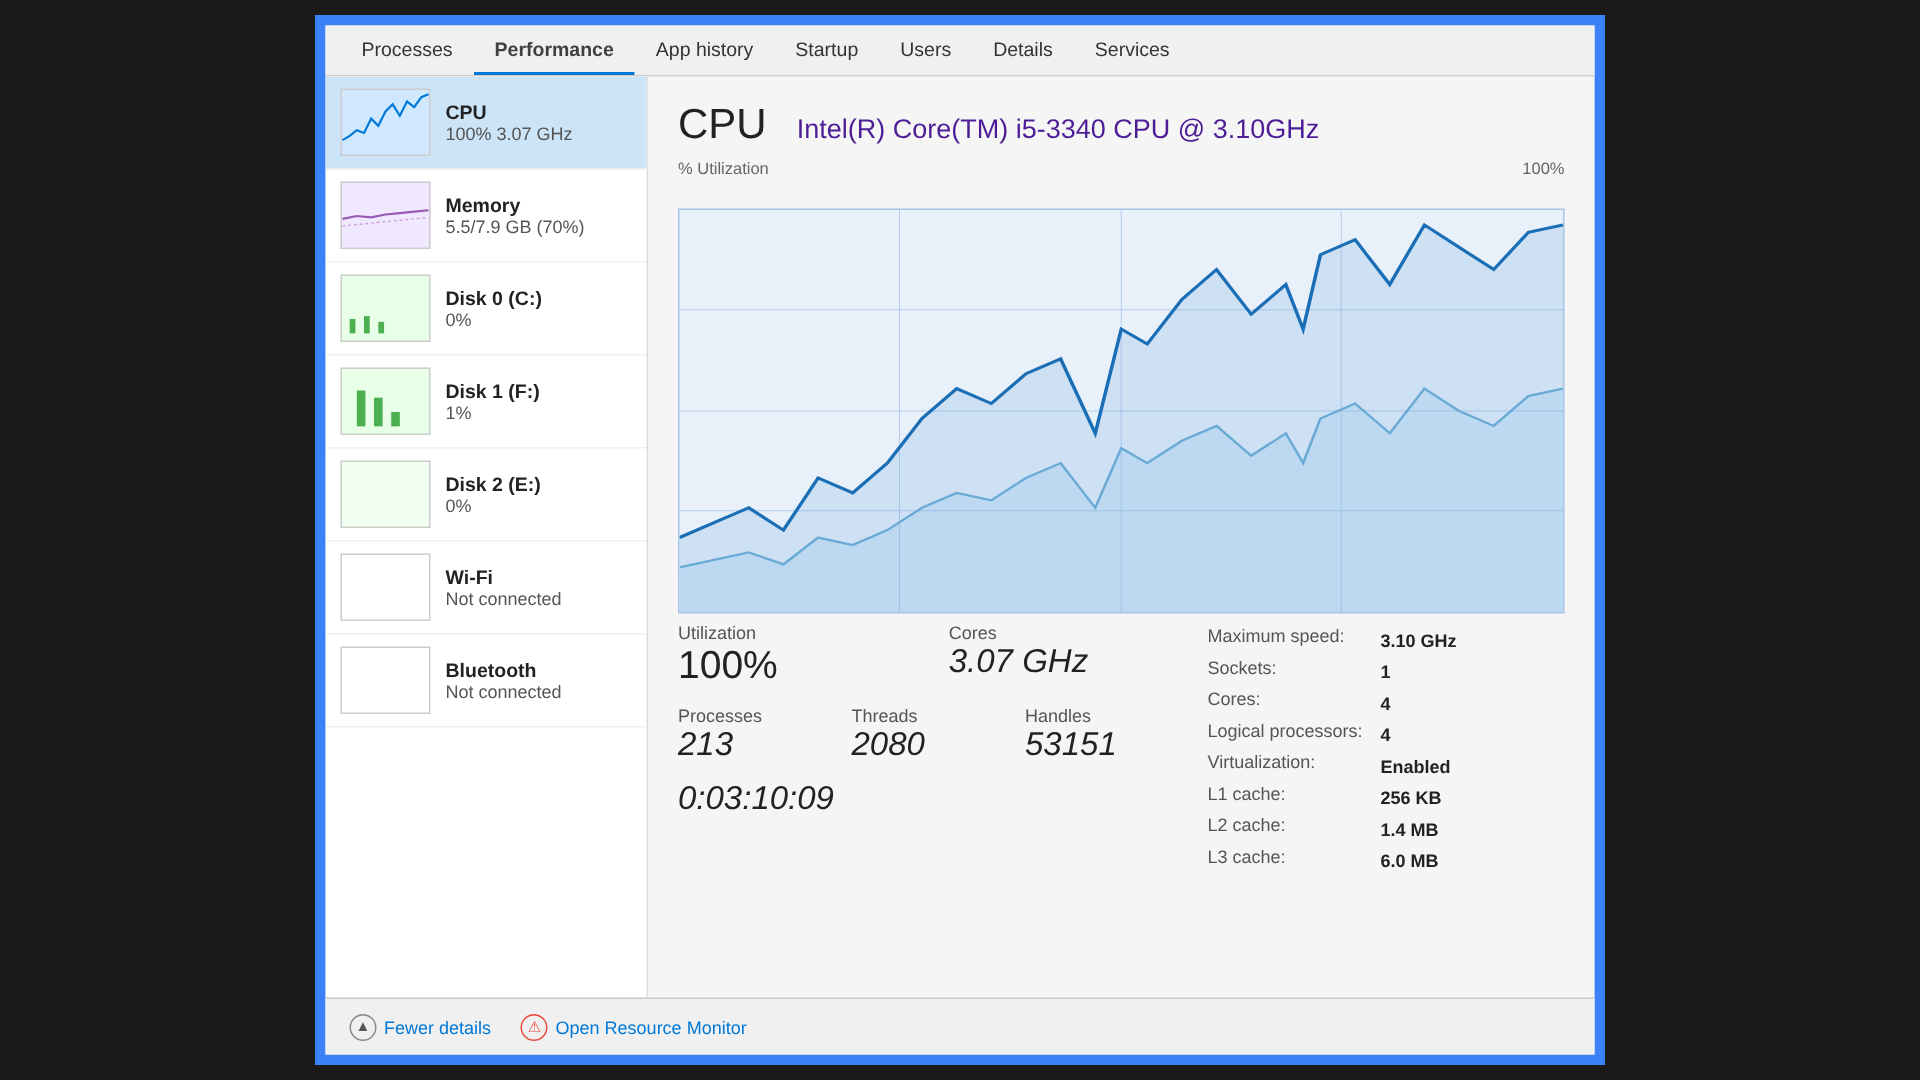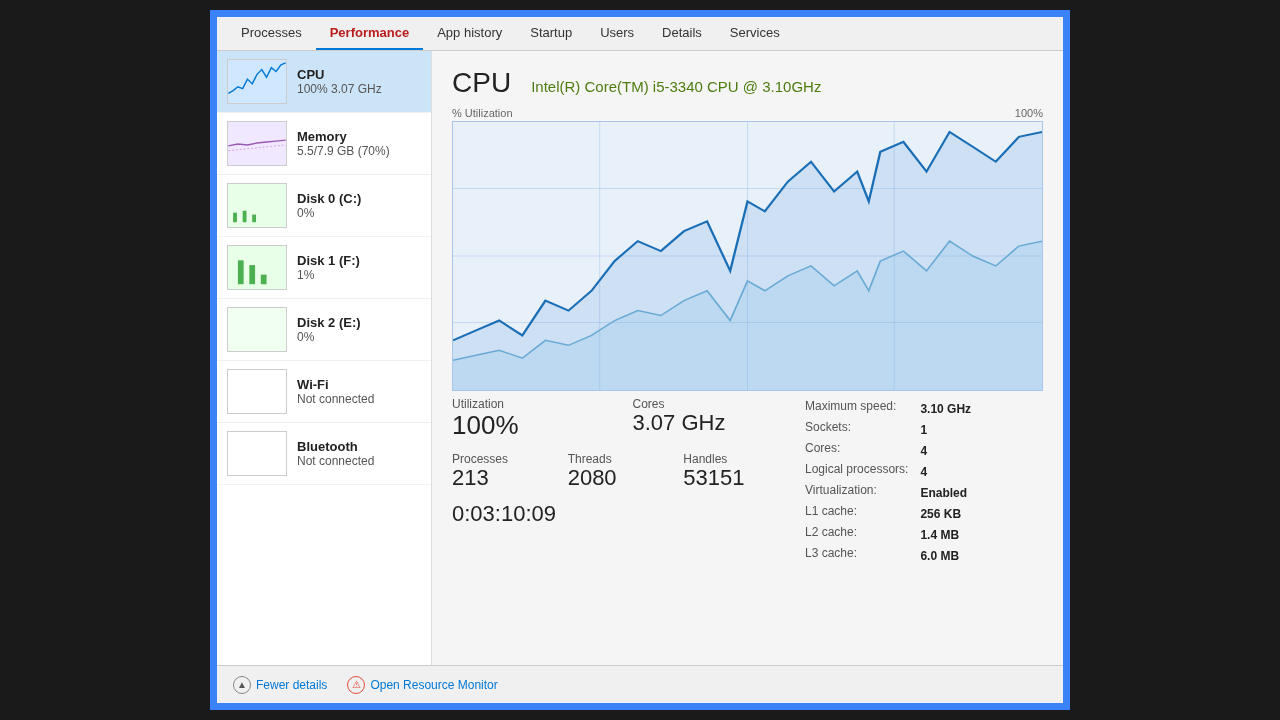--- a/index.html
+++ b/index.html
@@ -33,21 +33,21 @@
       font-size: 13px;
       color: #333;
       cursor: pointer;
       display: flex;
       align-items: center;
       border-bottom: 2px solid transparent;
       white-space: nowrap;
     }
     .tab.active {
       border-bottom: 2px solid #0078d7;
-      color: #b91c1c;
+      color: #404040;
       font-weight: 600;
     }
     .content {
       display: flex;
       flex: 1;
       overflow: hidden;
     }
     .sidebar {
       width: 215px;
       background: #fff;
@@ -98,61 +98,62 @@
       align-items: baseline;
       gap: 20px;
       margin-bottom: 8px;
     }
     .cpu-title {
       font-size: 28px;
       font-weight: 300;
       color: #222;
     }
     .cpu-subtitle {
-      font-size: 15px;
-      color: #4d7c0f;
+      font-size: 18px;
+      color: #4c1d95;
     }
     .chart-container {
       background: #e8f0fa;
       border: 1px solid #aac5e8;
       width: 100%;
       height: 270px;
       position: relative;
       margin-bottom: 6px;
     }
     .chart-labels {
       display: flex;
       justify-content: space-between;
       font-size: 11px;
       color: #666;
       margin-bottom: 14px;
     }
     .util-label {
       font-size: 11px;
       color: #666;
-      margin-bottom: 2px;
+      margin-bottom: 20px;
       display: flex;
       justify-content: space-between;
     }
     .stat-block {
       display: flex;
       flex-direction: column;
     }
     .stat-label {
       font-size: 12px;
       color: #555;
     }
     .stat-value {
       font-size: 26px;
       font-weight: 300;
       color: #222;
       line-height: 1.1;
     }
     .stat-value.medium {
       font-size: 22px;
+      font-style: italic;
     }
     .bottom-bar {
       height: 38px;
       background: #f0f0f0;
       border-top: 1px solid #ccc;
       display: flex;
       align-items: center;
       padding: 0 16px;
       gap: 20px;
     }

